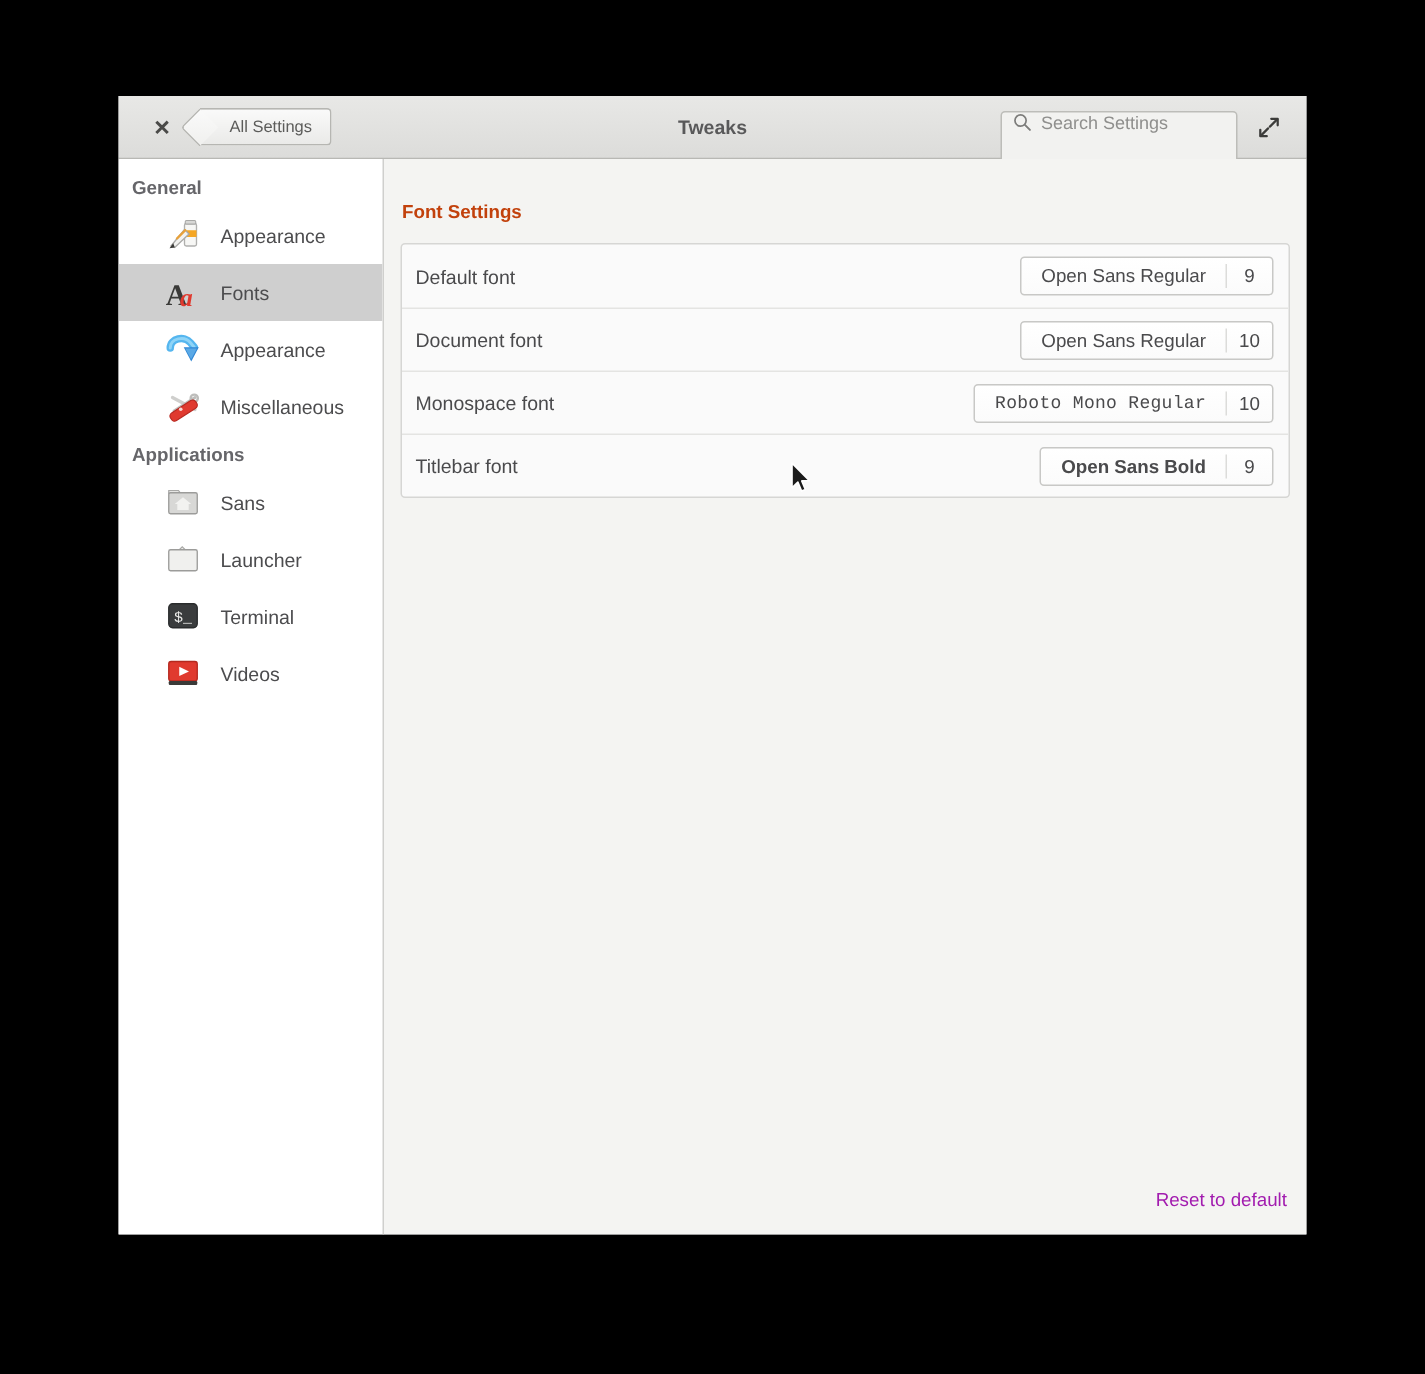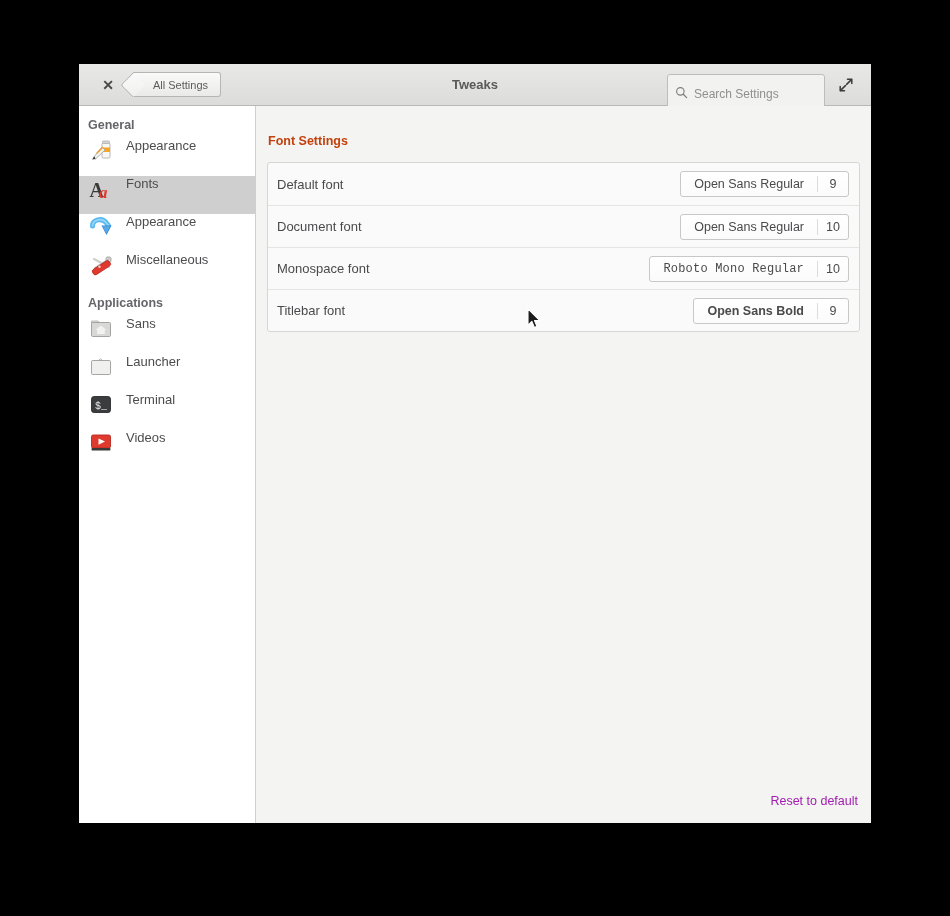--- a/index.html
+++ b/index.html
@@ -81,21 +81,21 @@
     display: flex;
     align-items: center;
     gap: 10px;
   }
   #search-box {
     width: 158px; height: 40px;
     background: #f2f2f0;
     border: 1px solid #bdbdb9;
     border-radius: 3px;
     display: flex;
-    align-items: center;
+    align-items: flex-start;
     padding: 0 7px;
     gap: 6px;
     margin-top: 18px;
   }
   #search-box input {
     border: none; outline: none; background: transparent;
     font-family: "Liberation Sans", sans-serif;
     font-size: 12px;
     color: #6f6f6d;
     width: 100%;
@@ -118,23 +118,23 @@
     overflow: hidden;
   }
   .group-header {
     font-size: 12.5px;
     font-weight: bold;
     color: #66666a;
     padding: 6px 0 6px 9px;
   }
   .nav-item {
     display: flex;
-    align-items: flex-start;
+    align-items: center;
     height: 38px;
-    padding-left: 10px;
+    padding-left: 31px;
     gap: 11px;
     cursor: pointer;
   }
   .nav-item.selected { background: #cfcfcf; }
   .nav-label { font-size: 13px; color: #4c4c4e; }
   .nav-icon {
     width: 26px; height: 26px;
     flex: 0 0 26px;
     position: relative;
     display: flex; align-items: center; justify-content: center;

